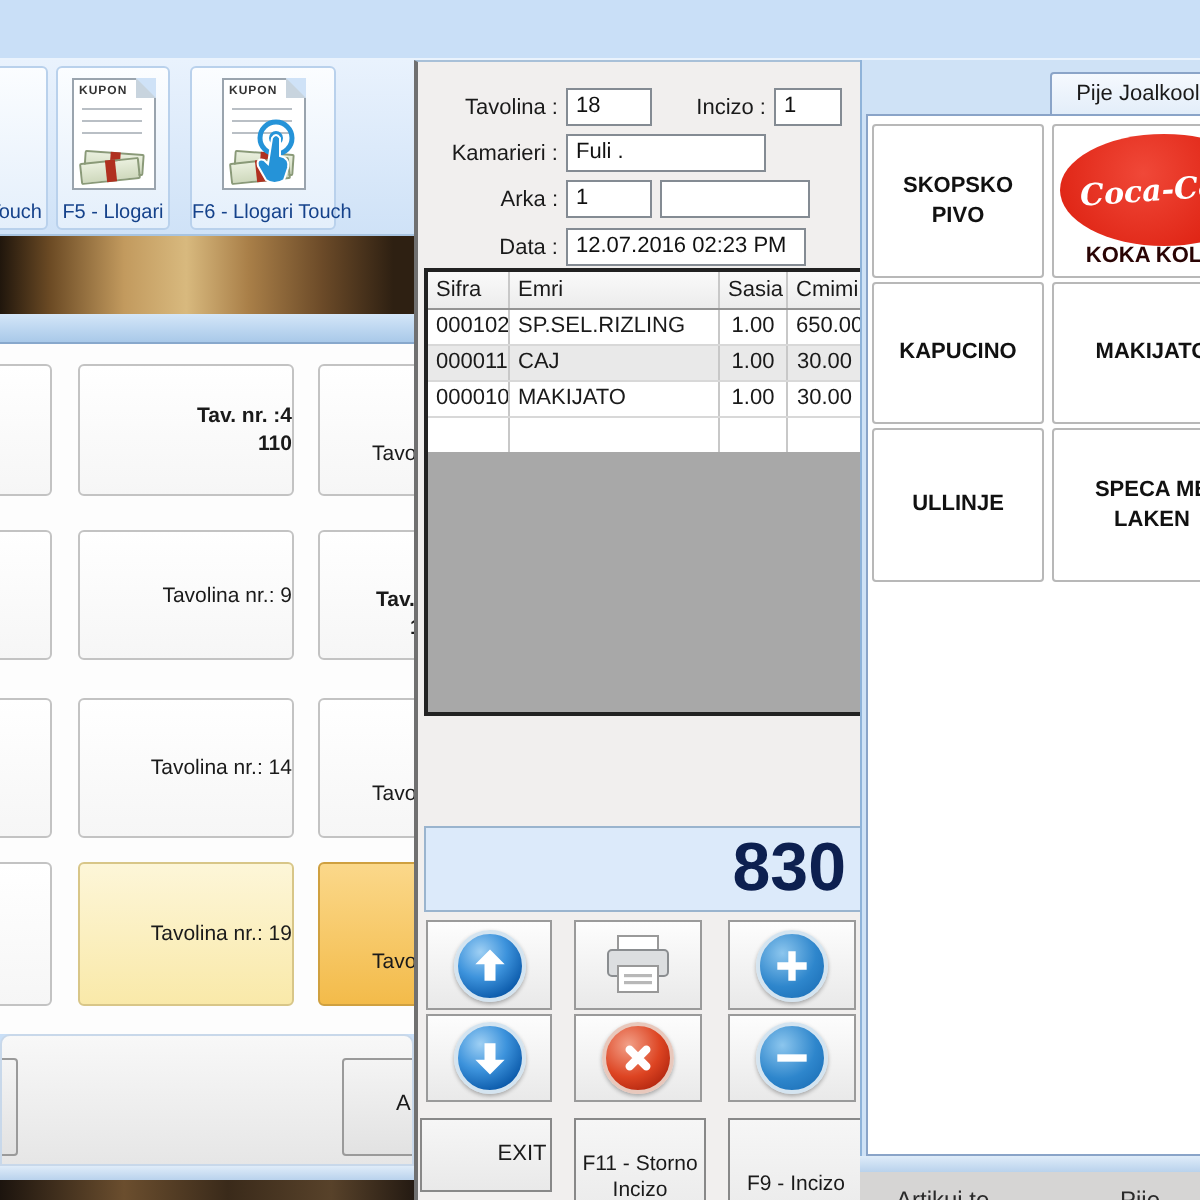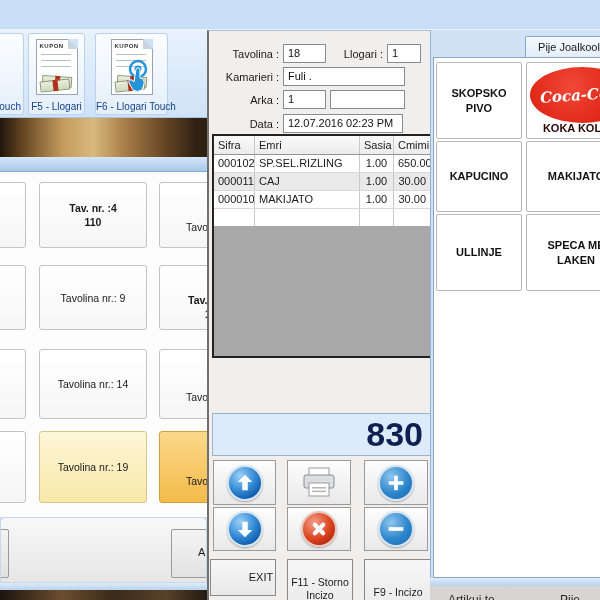--- a/index.html
+++ b/index.html
@@ -26,21 +26,21 @@
   .touch-ov { position:absolute; right:-4px; bottom:-2px; }
 
   
   .banner { left:0; top:118px; width:207px; height:39px;
     background:linear-gradient(90deg,#20160c,#6b4a24 12%,#c29a5e 30%,#d8b97e 45%,#a97f48 60%,#6b4a28 78%,#2e2012 95%); }
   .blue-strip { left:0; top:157px; width:207px; height:15px; background:linear-gradient(#d4e6f8,#a9c9e9); border-bottom:1px solid #88a8cc; }
 
   
   .tables-area { left:0; top:172px; width:207px; height:345px; background:#fdfdfd; overflow:hidden; }
   .tbl-btn { position:absolute; border:1px solid #c3c3c3; border-radius:3px; background:linear-gradient(#ffffff,#f6f6f6);
-             font-size:10.5px; color:#1a1a1a; display:flex; flex-direction:column; justify-content:center; align-items:center; text-align:center; line-height:14px; }
+             font-size:10.5px; color:#1a1a1a; display:flex; flex-direction:column; justify-content:center; align-items:flex-end; text-align:center; line-height:14px; }
   .tbl-btn.bold { font-weight:bold; }
   .tbl-btn.clip { align-items:flex-start; text-align:left; }
   .tbl-btn.yellow { background:linear-gradient(#fdf6d8,#f9e9a9); border-color:#d8c688; }
   .tbl-btn.orange { background:linear-gradient(#fbd88a,#f3bb4a); border-color:#cfa040; }
   .clip-line { white-space:nowrap; }
 
   
   .left-bottom-bar { left:0; top:517px; width:207px; height:66px; background:linear-gradient(#f8f8f8,#e6e6e6);
                      border:1px solid #c8d8ea; border-radius:5px 5px 0 0; overflow:hidden; }
   .lb-btn { position:absolute; top:11px; height:49px; border:1px solid #9a9a9a; border-radius:2px;
@@ -241,25 +241,25 @@
         <span>SPECA ME</span>
         <span>LAKEN</span>
       </div>
     </div>
   </div>
 
   <div class="abs middle-panel">
 
     <div class="fl" style="left:0; width:70px; top:14px;">Tavolina :</div>
     <div class="input-box" style="left:74px; top:13px; width:43px;">18</div>
-    <div class="fl" style="left:126px; width:48px; top:14px;">Llogari :</div>
+    <div class="fl" style="left:126px; width:48px; top:14px;">Incizo :</div>
     <div class="input-box" style="left:178px; top:13px; width:34px;">1</div>
 
     <div class="fl" style="left:0; width:70px; top:37px;">Kamarieri :</div>
-    <div class="input-box" style="left:74px; top:36px; width:122px;">Fuli .</div>
+    <div class="input-box" style="left:74px; top:36px; width:100px;">Fuli .</div>
 
     <div class="fl" style="left:0; width:70px; top:60px;">Arka :</div>
     <div class="input-box" style="left:74px; top:59px; width:43px;">1</div>
     <div class="input-box" style="left:121px; top:59px; width:75px;"></div>
 
     <div class="fl" style="left:0; width:70px; top:84px;">Data :</div>
     <div class="input-box" style="left:74px; top:83px; width:120px;">12.07.2016 02:23 PM</div>
 
     <div class="order-table">
       <div class="trow thead">

